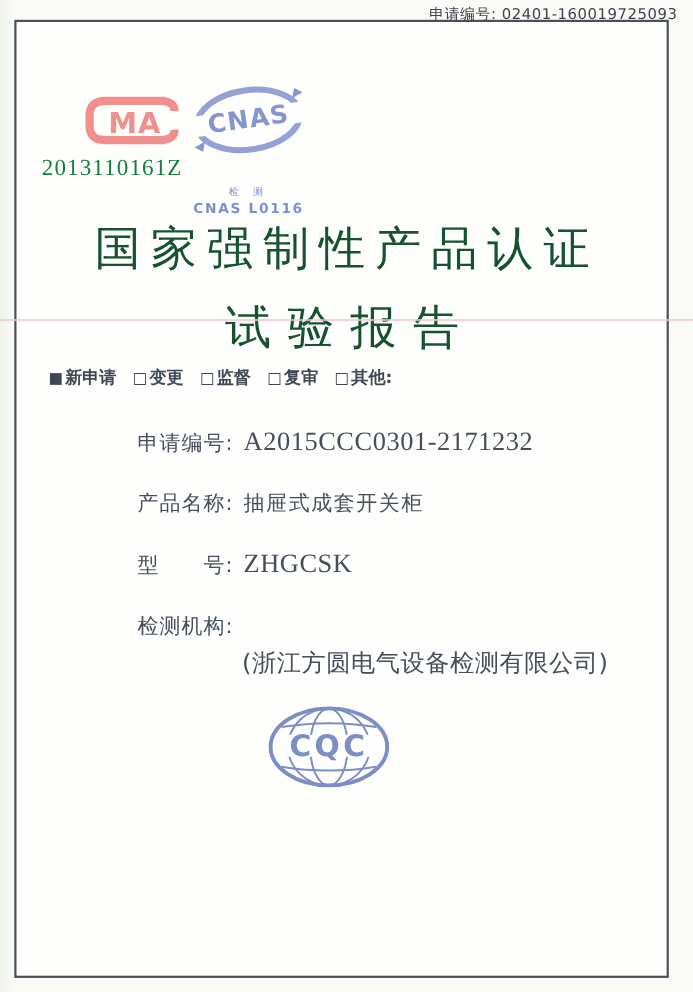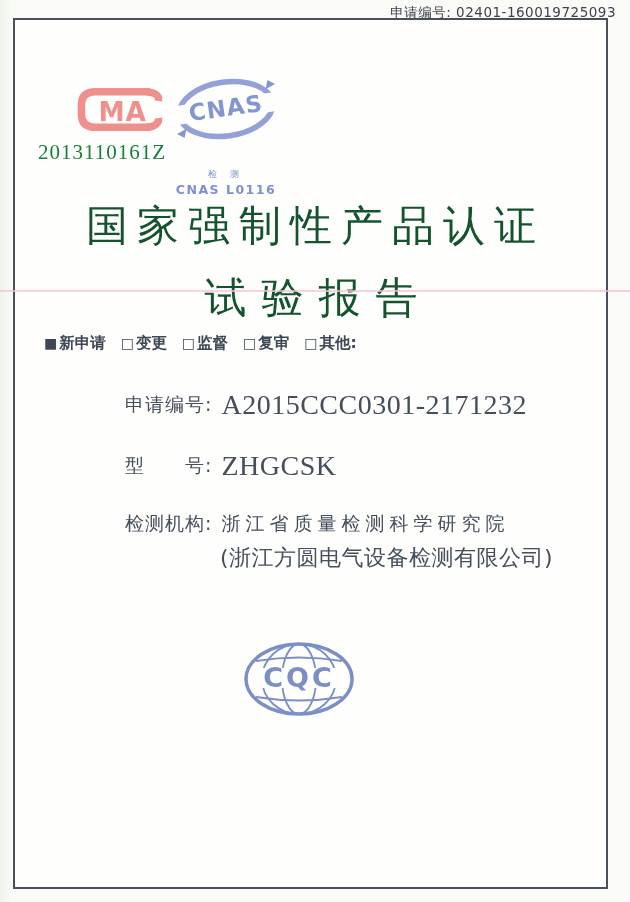--- a/index.html
+++ b/index.html
@@ -93,21 +93,21 @@
   }
   .field-label {
     font-size: 19px; letter-spacing: 1px; color: #454f5b; flex: none;
     margin-right: 9px; font-weight: 500;
   }
   .field-value-cn {
     font-size: 19px; letter-spacing: 1.5px; color: #454f5b; font-weight: 500;
   }
   .field-value-latin {
     font-family: "Liberation Serif", "DejaVu Serif", serif;
-    font-size: 28px; letter-spacing: 0.5px; color: #454f5b;
+    font-size: 24px; letter-spacing: 0.5px; color: #454f5b;
   }
   .field-value-spread { letter-spacing: 5px; }
   .field-subline {
     margin-top: -23px; margin-bottom: 29px; margin-left: 95px;
     font-size: 22px; letter-spacing: 0.5px; color: #454f5b; font-weight: 500;
     white-space: nowrap;
   }
   
   .cma-stroke { stroke: #f0908e; fill: none; }
   .cma-fill { fill: #f0908e; }
@@ -165,26 +165,29 @@
   <span class="checkbox-item"><span class="checkbox-box">□</span><span>复审</span></span>
   <span class="checkbox-item"><span class="checkbox-box">□</span><span>其他:</span></span>
 </div>
 
 <div class="fields">
   <div class="field-row">
     <span class="field-label">申请编号:</span>
     <span class="field-value-latin">A2015CCC0301-2171232</span>
   </div>
   <div class="field-row">
+    <span class="field-label">产品名称:</span>
+    <span class="field-value-cn">抽屉式成套开关柜</span>
+  </div>
+  <div class="field-row">
     <span class="field-label">型　　号:</span>
     <span class="field-value-latin">ZHGCSK</span>
   </div>
   <div class="field-row">
     <span class="field-label">检测机构:</span>
-    <span class="field-value-cn field-value-spread">浙江省质量检测科学研究院</span>
   </div>
   <div class="field-subline">(浙江方圆电气设备检测有限公司)</div>
 </div>
 
 <div class="cqc-block">
   <svg width="112" height="76" viewBox="0 0 112 76">
     <ellipse class="cqc-stroke" cx="56" cy="38" rx="53" ry="35" stroke-width="3.5"></ellipse>
     <ellipse class="cqc-stroke" cx="56" cy="38" rx="37" ry="35" stroke-width="1.8"></ellipse>
     <ellipse class="cqc-stroke" cx="56" cy="38" rx="17" ry="35" stroke-width="1.8"></ellipse>
     <path class="cqc-stroke" stroke-width="1.8" d="M 13 20 Q 56 13 99 20"></path>

